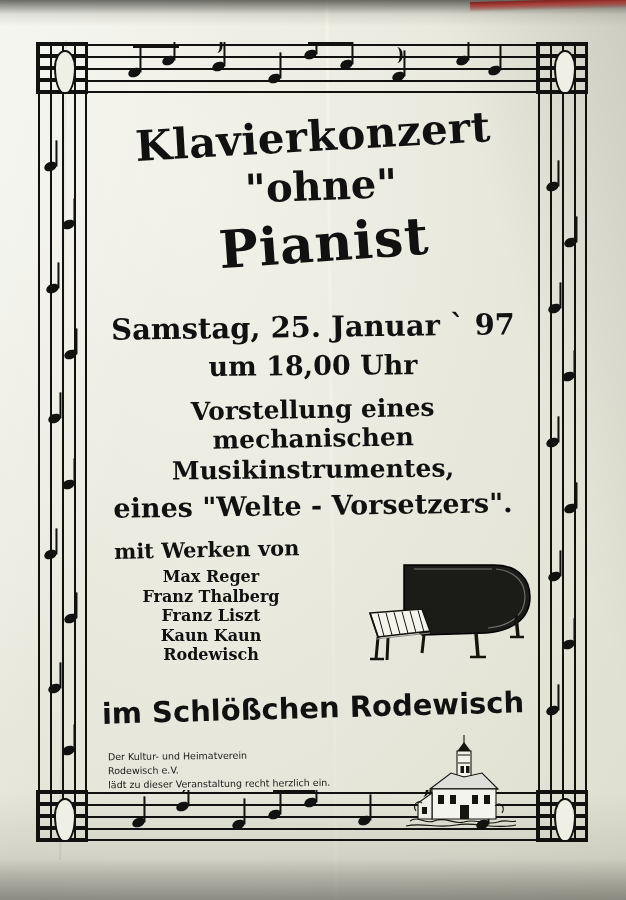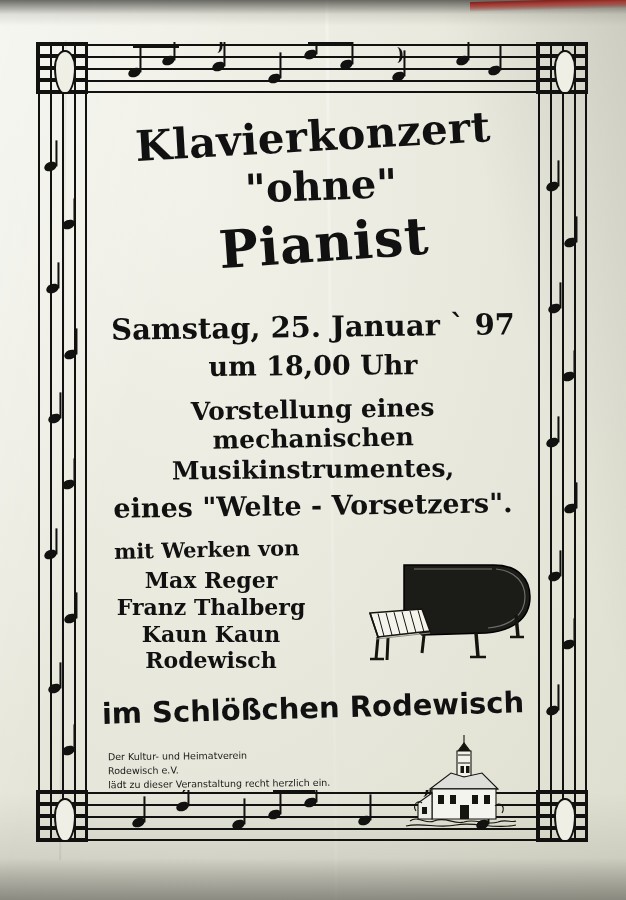--- a/index.html
+++ b/index.html
@@ -255,21 +255,21 @@
     transform: rotate(-1.2deg);
   }
   .composers {
     position: absolute;
     left: 20px;
     top: 30px;
     width: 190px;
     text-align: center;
     font-family: "DejaVu Serif", serif;
     font-weight: 700;
-    font-size: 22px;
+    font-size: 16px;
     line-height: 1.22;
   }
 
   
   .piano {
     position: absolute;
     right: -6px;
     top: 22px;
     width: 210px;
     height: 110px;
@@ -488,20 +488,21 @@
     <div class="line-desc1">Vorstellung eines mechanischen</div>
     <div class="line-desc2">Musikinstrumentes,</div>
     <div class="line-desc3">eines "Welte - Vorsetzers".</div>
 
     <div class="works-row">
       <div class="works-label">mit Werken von</div>
 
       <div class="composers">
         <div>Max Reger</div>
         <div>Franz Thalberg</div>
+        <div>Franz Liszt</div>
         <div>Kaun Kaun</div>
         <div>Rodewisch</div>
       </div>
 
       <div class="piano">
         <svg viewBox="0 0 210 110" width="210" height="110" aria-hidden="true">
 
           <path d="M78 6 L168 6 C192 6 204 20 204 38 C204 60 186 72 160 74 L96 76 L78 60 Z" fill="#1b1b18" stroke="#000" stroke-width="1.5"></path>
 
           <path d="M170 10 C190 12 199 24 199 38 C199 56 184 67 162 69" fill="none" stroke="#6f6f68" stroke-width="1.2"></path>

